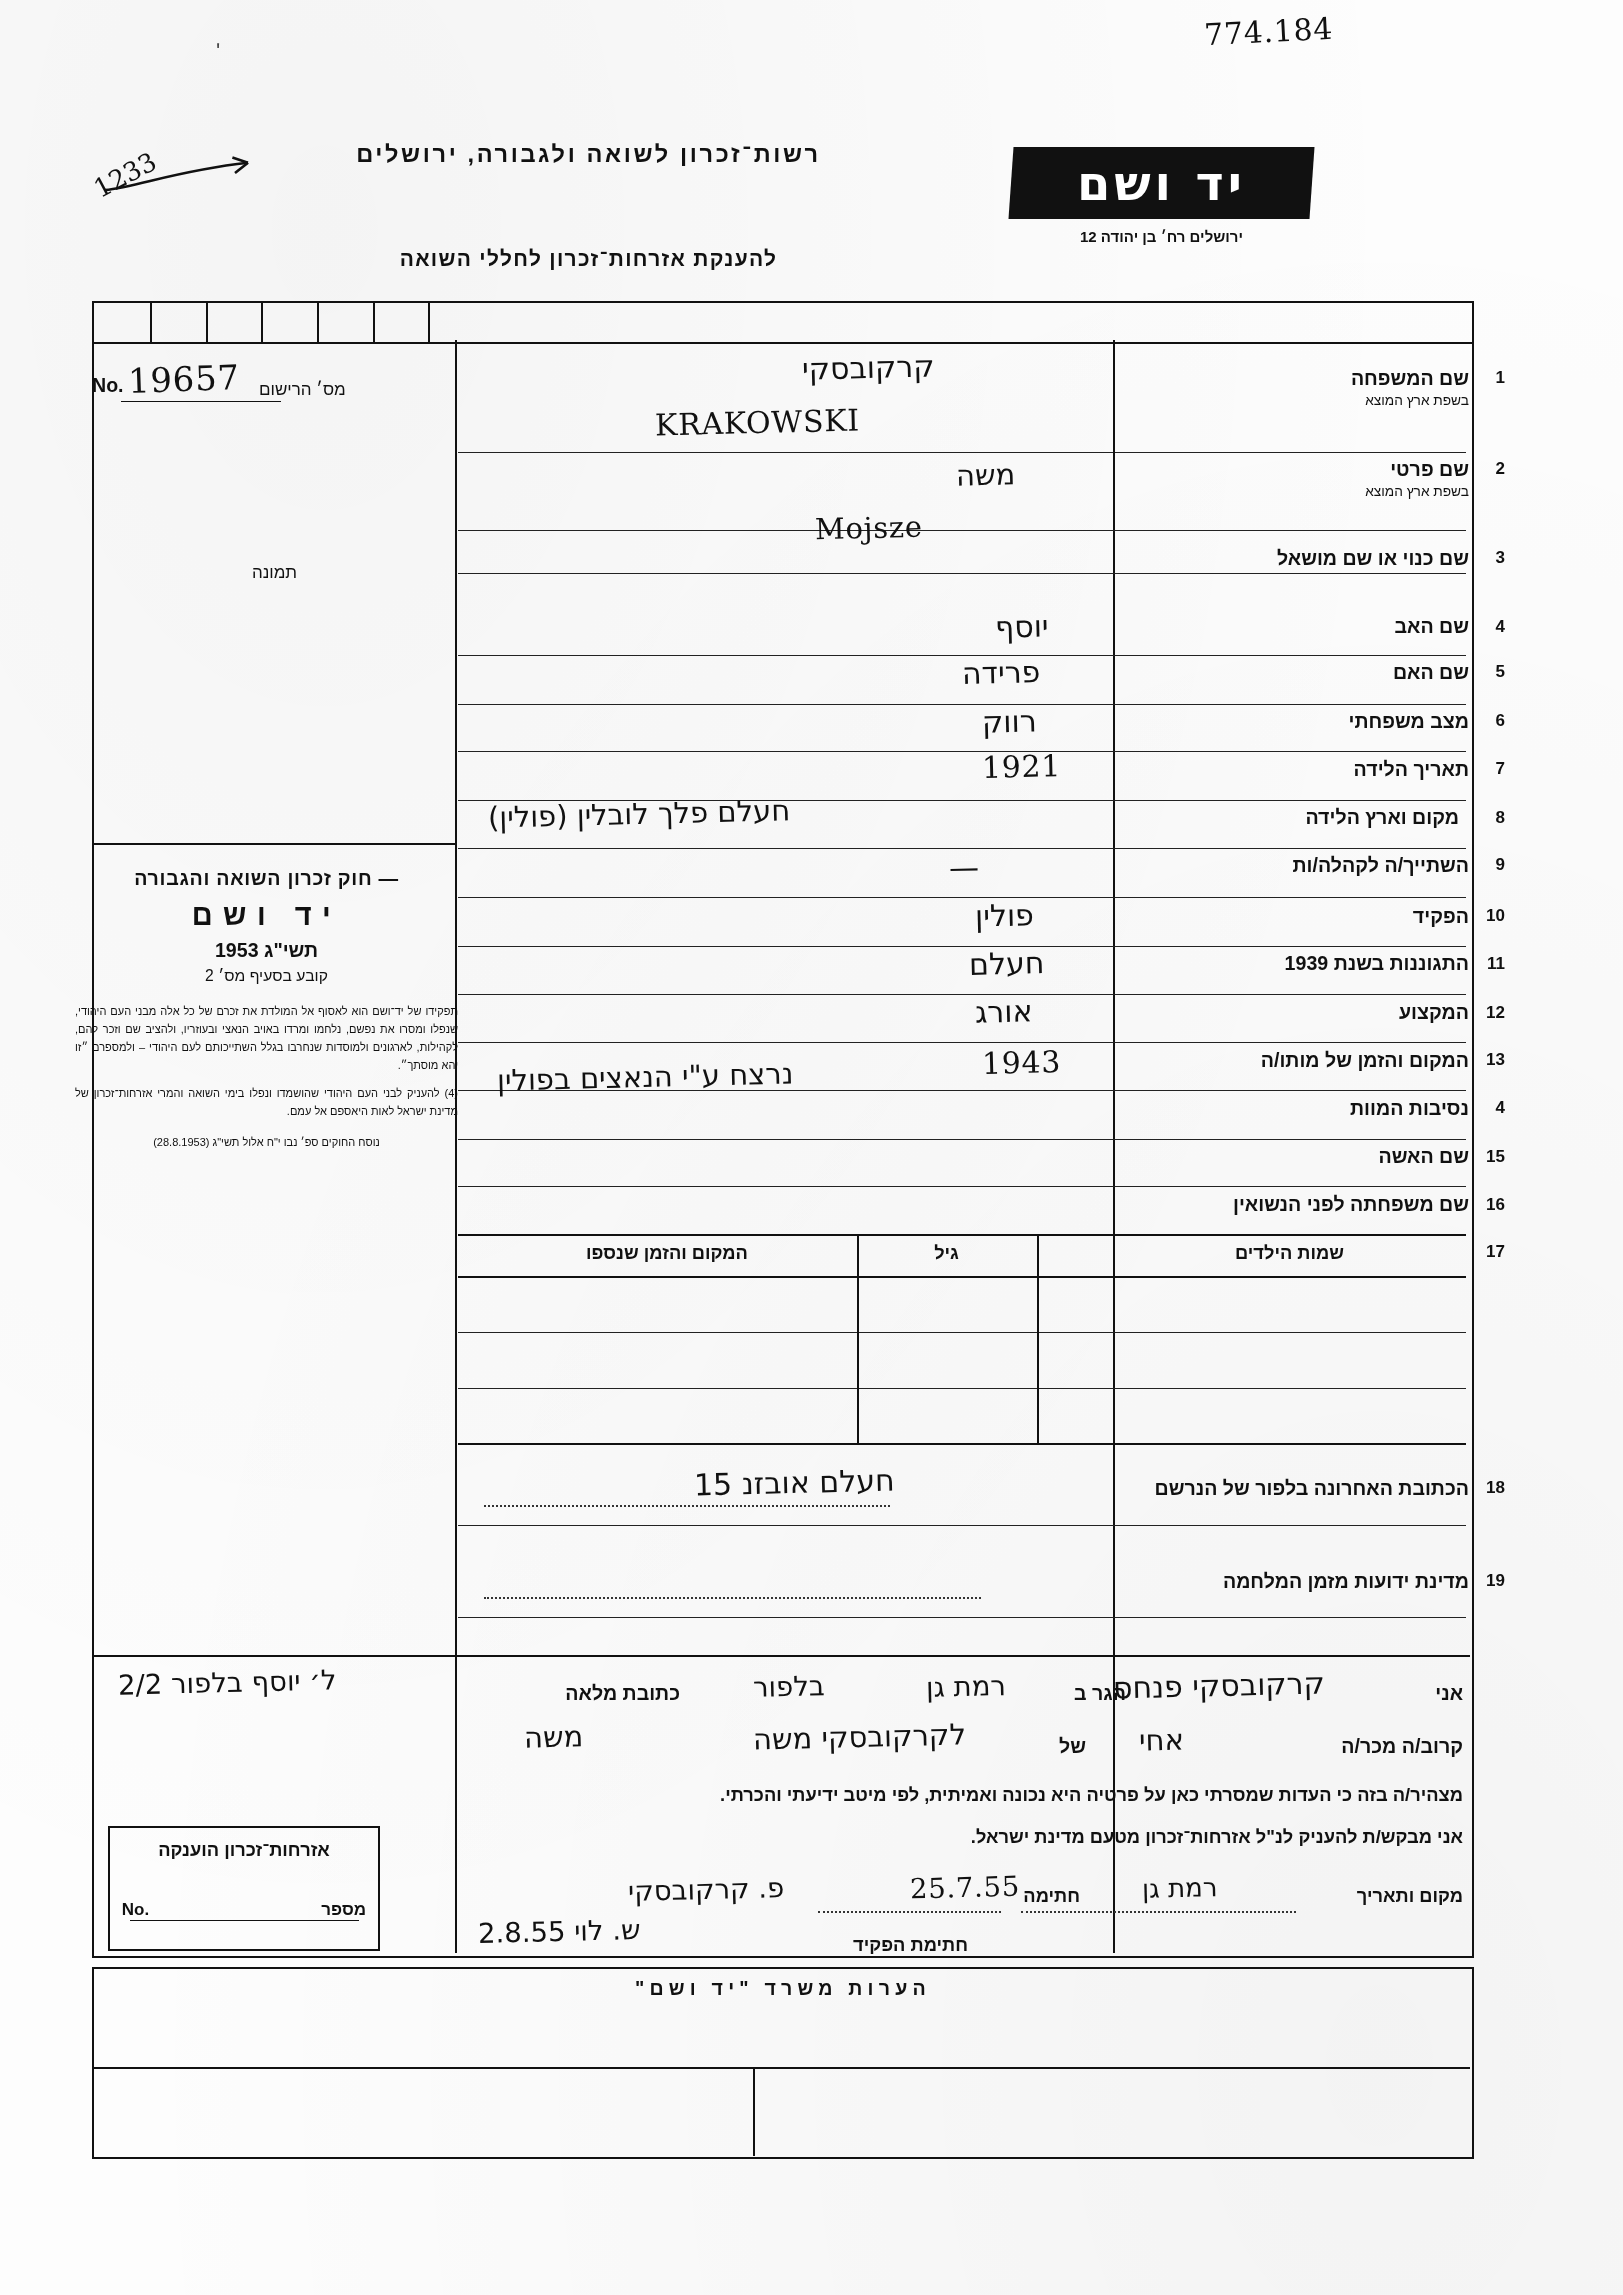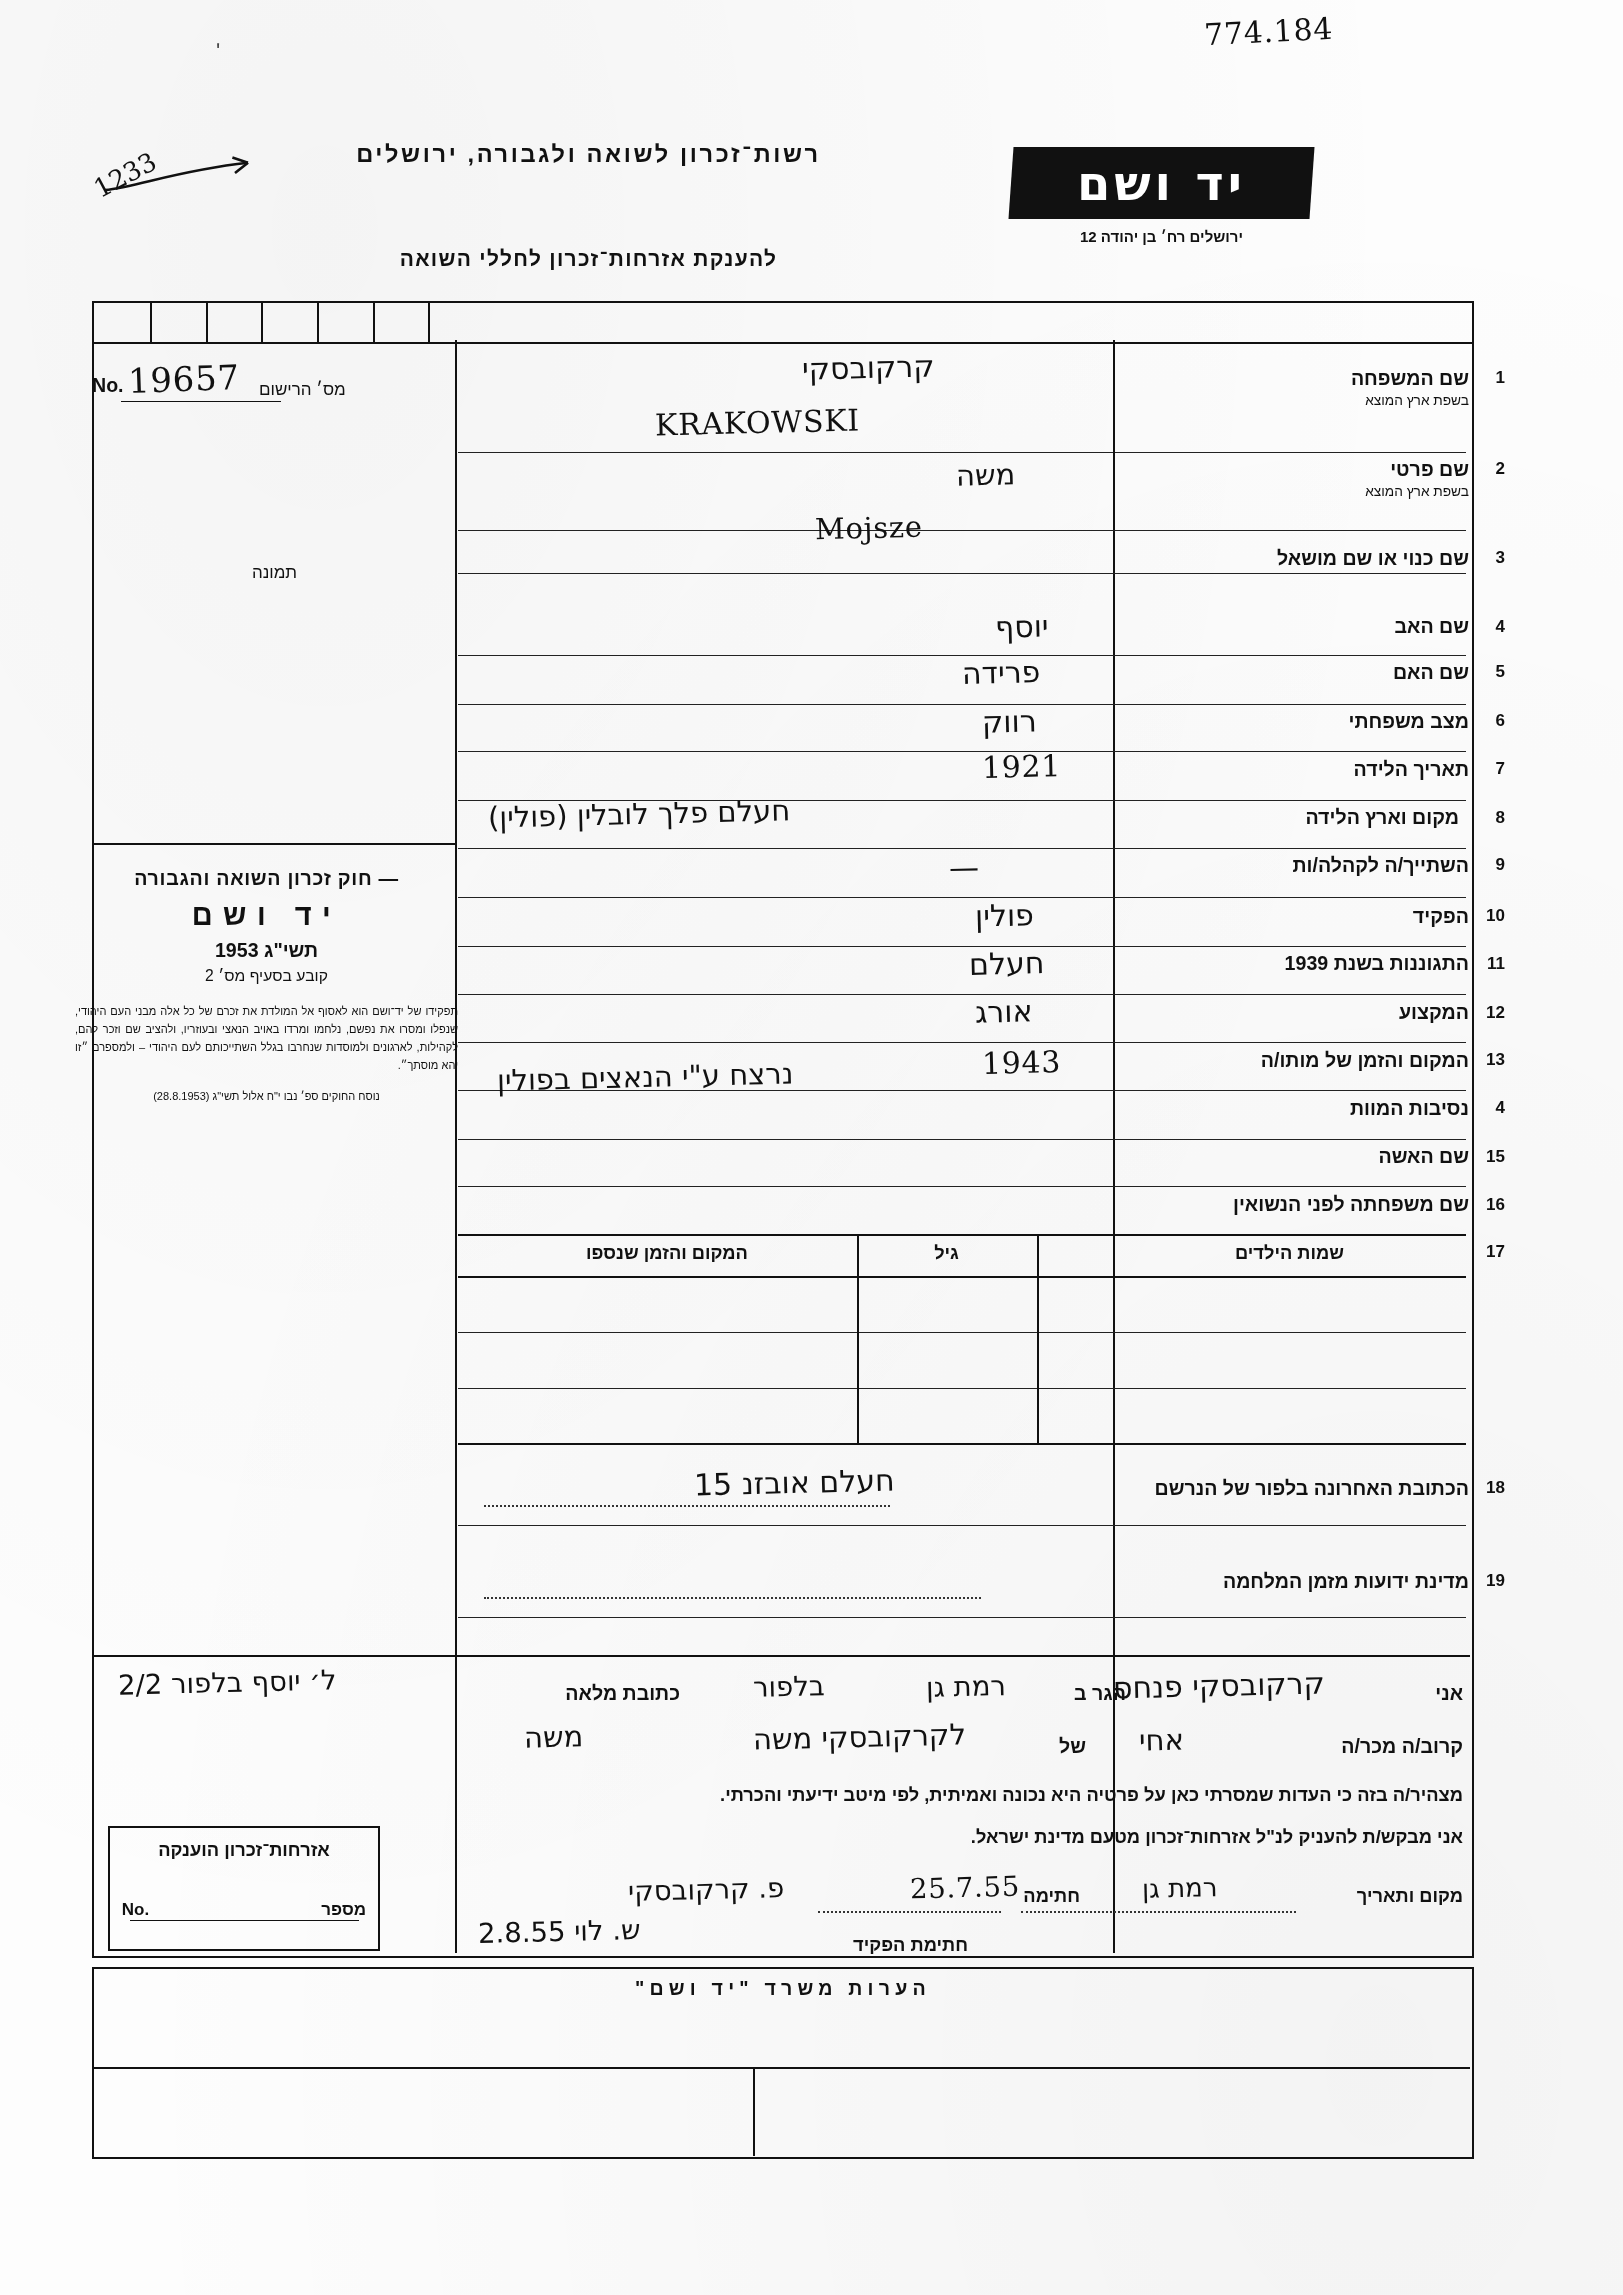--- a/index.html
+++ b/index.html
@@ -212,20 +212,21 @@
 
   <div class="photo-label">תמונה</div>
 
   <div class="law-box">
     <div class="law-t1">— חוק זכרון השואה והגבורה</div>
     <div class="law-t2">יד ושם</div>
     <div class="law-t3">תשי"ג 1953</div>
     <div class="law-t4">קובע בסעיף מס׳ 2</div>
     <div class="law-body">
       <p>תפקידו של יד־ושם הוא לאסוף אל המולדת את זכרם של כל אלה מבני העם היהודי, שנפלו ומסרו את נפשם, נלחמו ומרדו באויב הנאצי ובעוזריו, ולהציב שם וזכר להם, לקהילות, לארגונים ולמוסדות שנחרבו בגלל השתייכותם לעם היהודי – ולמספרם ״זו יהא מוסתך״.</p>
+      <p>(4) להעניק לבני העם היהודי שהושמדו ונפלו בימי השואה והמרי אזרחות־זכרון של מדינת ישראל לאות היאספם אל עמם.</p>
     </div>
     <div class="law-ref">נוסח החוקים ספ׳ נבו י"ח אלול תשי"ג (28.8.1953)</div>
   </div>
 
   <div>
 
     <div class="hline-thin" style="left:458px;top:452px;width:1008px;"></div>
     <div class="vline" style="left:1113px;top:340px;height:1613px;"></div>
     <div class="fieldlabel" style="right:154px;top:367px;width:340px;">
       <span>שם המשפחה</span><span class="sub">בשפת ארץ המוצא</span>

